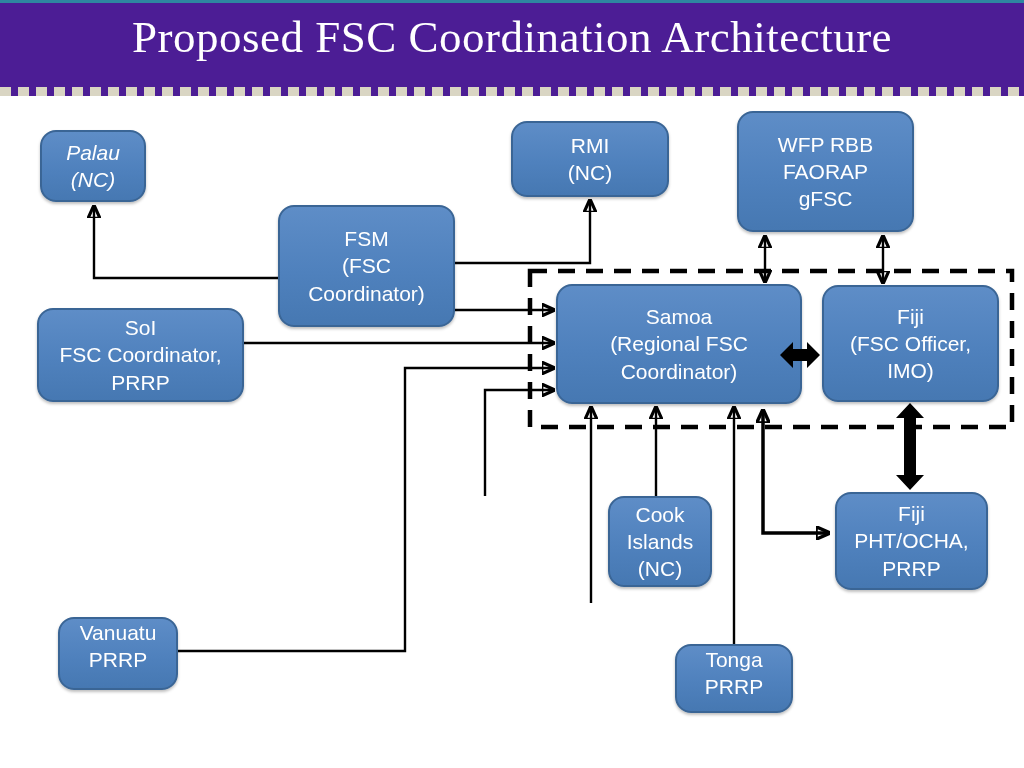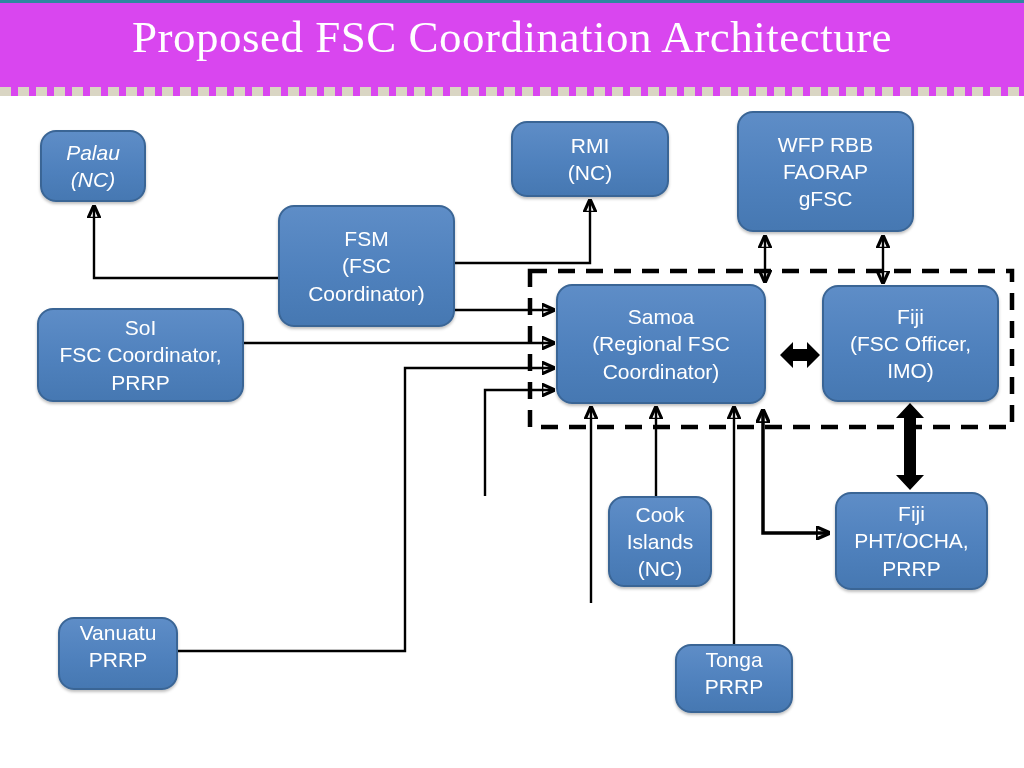--- a/index.html
+++ b/index.html
@@ -3,21 +3,21 @@
 <meta charset="utf-8">
 <style>
   html,body { margin:0; padding:0; background:#fff; }
   .slide {
     position:relative; width:1024px; height:768px; overflow:hidden;
     background:#ffffff; font-family:"Liberation Sans", sans-serif;
   }
   
   .header {
     position:absolute; left:0; top:0; width:1024px; height:93px;
-    background:#d946ef; border-top:3px solid #2E87A0;
+    background:#4c1d95; border-top:3px solid #2E87A0;
   }
   .header .title {
     position:absolute; left:0; top:8px; width:100%;
     text-align:center; color:#ffffff;
     font-family:"Liberation Serif", serif;
     font-size:45px; letter-spacing:0.5px; white-space:nowrap;
   }
   .dash-strip {
     position:absolute; left:0; bottom:0; width:100%; height:9px;
     background:repeating-linear-gradient(90deg,
@@ -35,21 +35,21 @@
   }
   .node .lbl { white-space:pre-line; }
   .node.top-align { align-items:flex-start; }
   .node.top-align .lbl { margin-top:0px; }
 
   #n-palau   { left:40px;  top:130px; width:106px; height:72px;font-style:italic; }
   #n-rmi     { left:511px; top:121px; width:158px; height:76px; }
   #n-wfp     { left:737px; top:111px; width:177px; height:121px; }
   #n-fsm     { left:278px; top:205px; width:177px; height:122px; }
   #n-soi     { left:37px;  top:308px; width:207px; height:94px;  }
-  #n-samoa   { left:556px; top:284px; width:210px; height:120px; }
+  #n-samoa   { left:556px; top:284px; width:246px; height:120px; }
   #n-fiji    { left:822px; top:285px; width:177px; height:117px; }
   #n-tuvalu  { left:433px; top:496px; width:104px; height:56px;  }
   #n-cook    { left:608px; top:496px; width:104px; height:91px;  }
   #n-nauru   { left:528px; top:603px; width:107px; height:36px;  }
   #n-tonga   { left:675px; top:644px; width:118px; height:69px;  }
   #n-phtocha { left:835px; top:492px; width:153px; height:98px;  }
   #n-vanuatu { left:58px;  top:617px; width:120px; height:73px;  }
 
   
   .wires {

